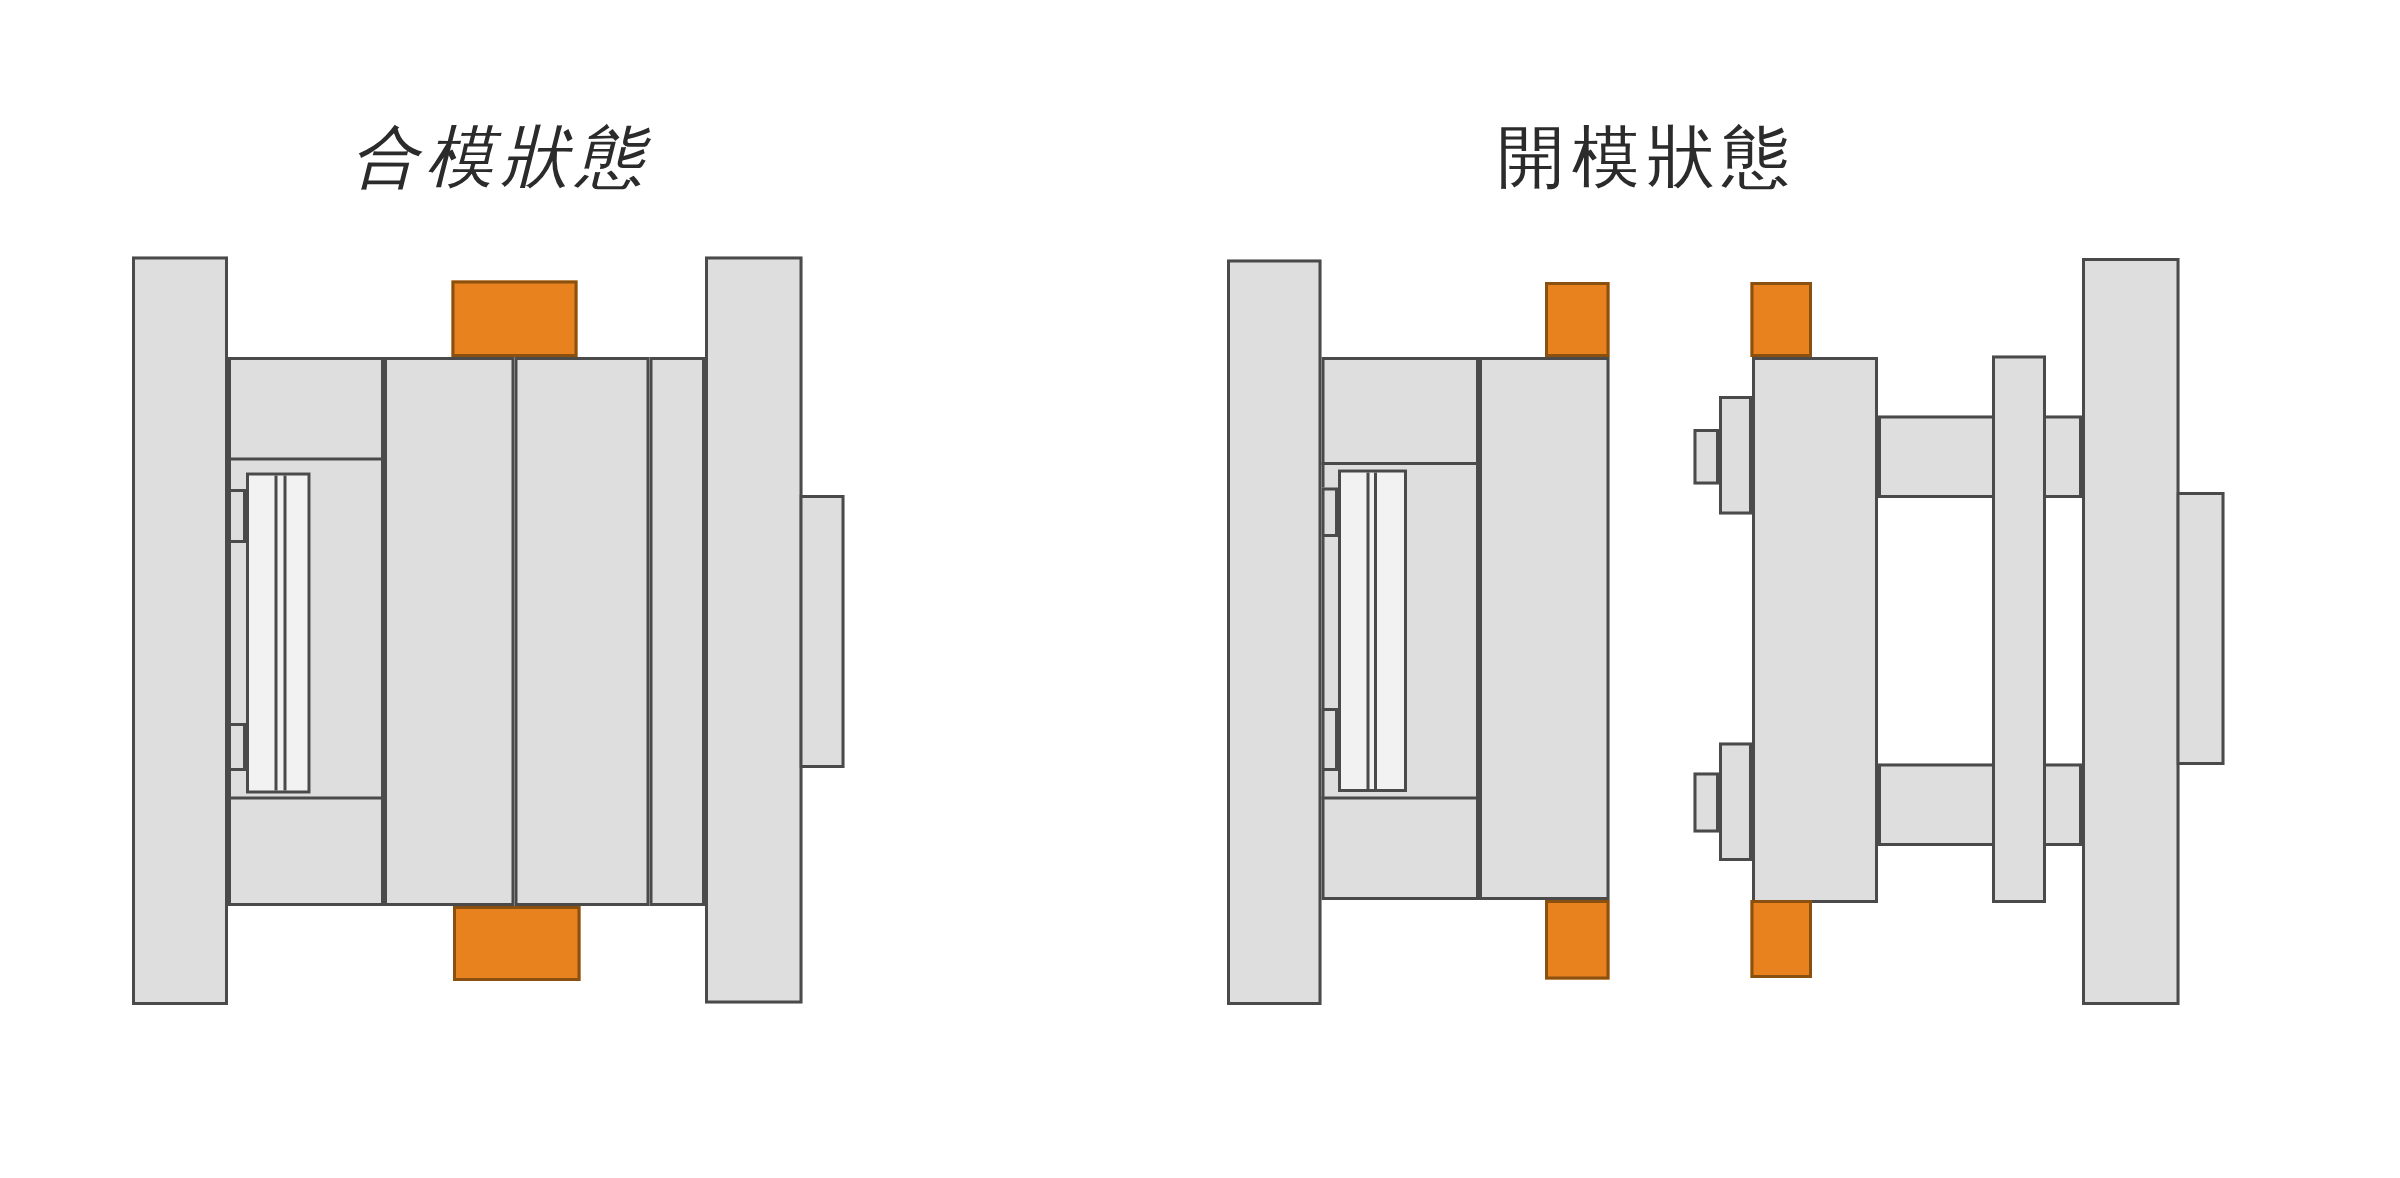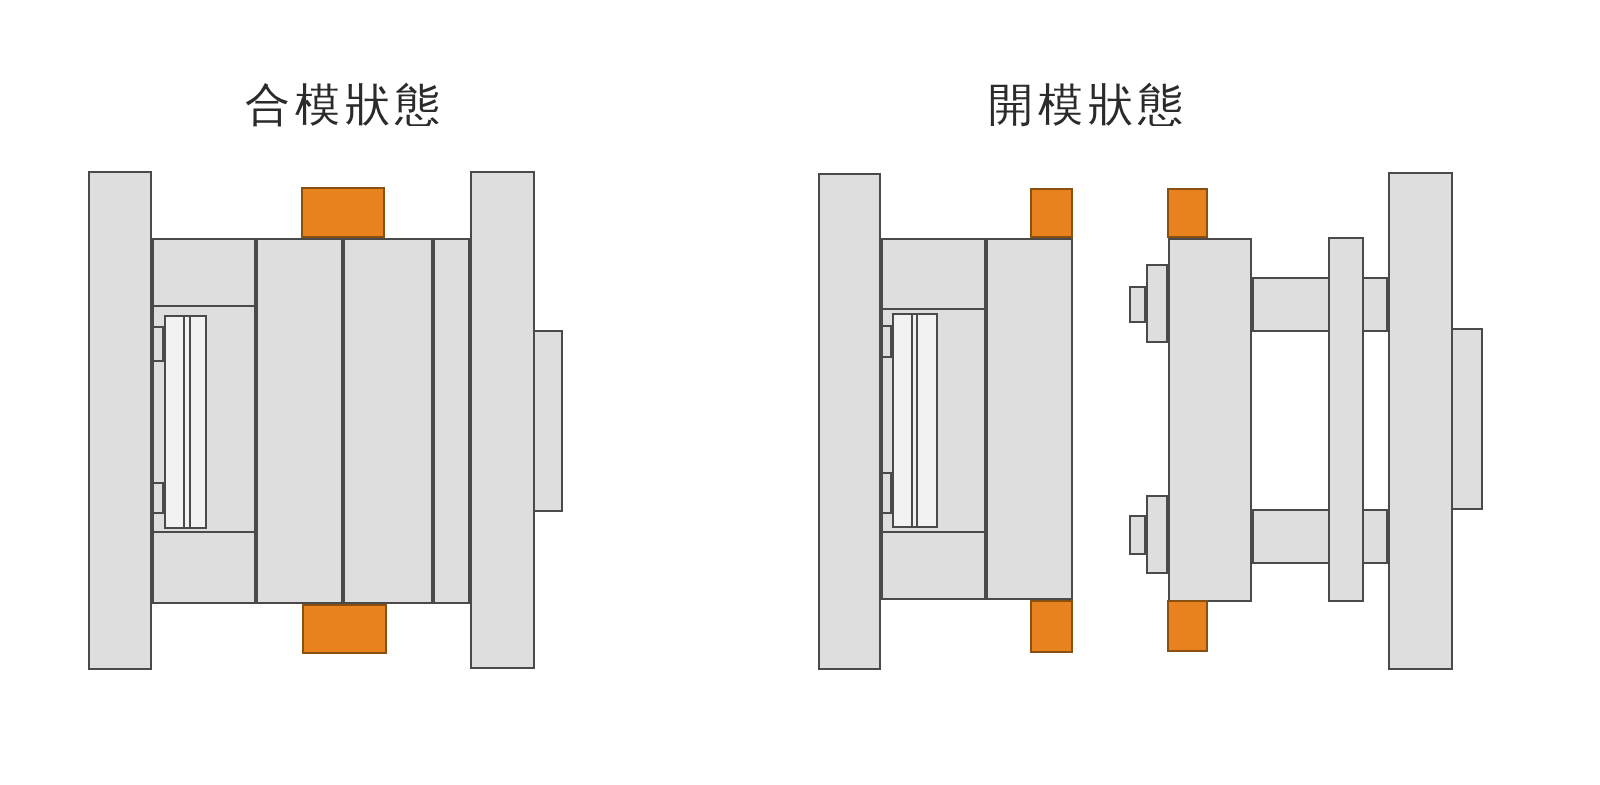--- a/index.html
+++ b/index.html
@@ -61,21 +61,21 @@
     background: var(--orange);
     border-color: var(--orange-line);
   }
 </style>
 </head>
 <body>
 
 <div class="canvas">
 
   <div class="figure">
-    <div class="fig-title" style="left:235px;">合模狀態</div>
+    <div class="fig-title" style="left:224px;font-style:italic;">合模狀態</div>
 
     <div class="part" style="left:88px;  top:171px; width:64px;  height:499px;"></div>
 
     <div class="part" style="left:152px; top:238px; width:104px; height:366px;"></div>
 
     <div class="part recess" style="left:152px; top:305px; width:104px; height:228px;"></div>
 
     <div class="part" style="left:152px; top:326px; width:12px; height:36px;"></div>
     <div class="part" style="left:152px; top:482px; width:12px; height:32px;"></div>
 
@@ -90,21 +90,21 @@
 
     <div class="part" style="left:470px; top:171px; width:65px; height:498px;"></div>
 
     <div class="part" style="left:533px; top:330px; width:30px; height:182px;"></div>
 
     <div class="part orange" style="left:301px; top:187px; width:84px; height:51px;"></div>
     <div class="part orange" style="left:302px; top:604px; width:85px; height:50px;"></div>
   </div>
 
   <div class="figure">
-    <div class="fig-title" style="left:978px;">開模狀態</div>
+    <div class="fig-title" style="left:978px;text-align:right;">開模狀態</div>
 
     <div class="part" style="left:818px; top:173px; width:63px; height:497px;"></div>
 
     <div class="part" style="left:881px; top:238px; width:105px; height:362px;"></div>
 
     <div class="part recess" style="left:881px; top:308px; width:105px; height:225px;"></div>
 
     <div class="part" style="left:881px; top:325px; width:11px; height:33px;"></div>
     <div class="part" style="left:881px; top:472px; width:11px; height:42px;"></div>
 

